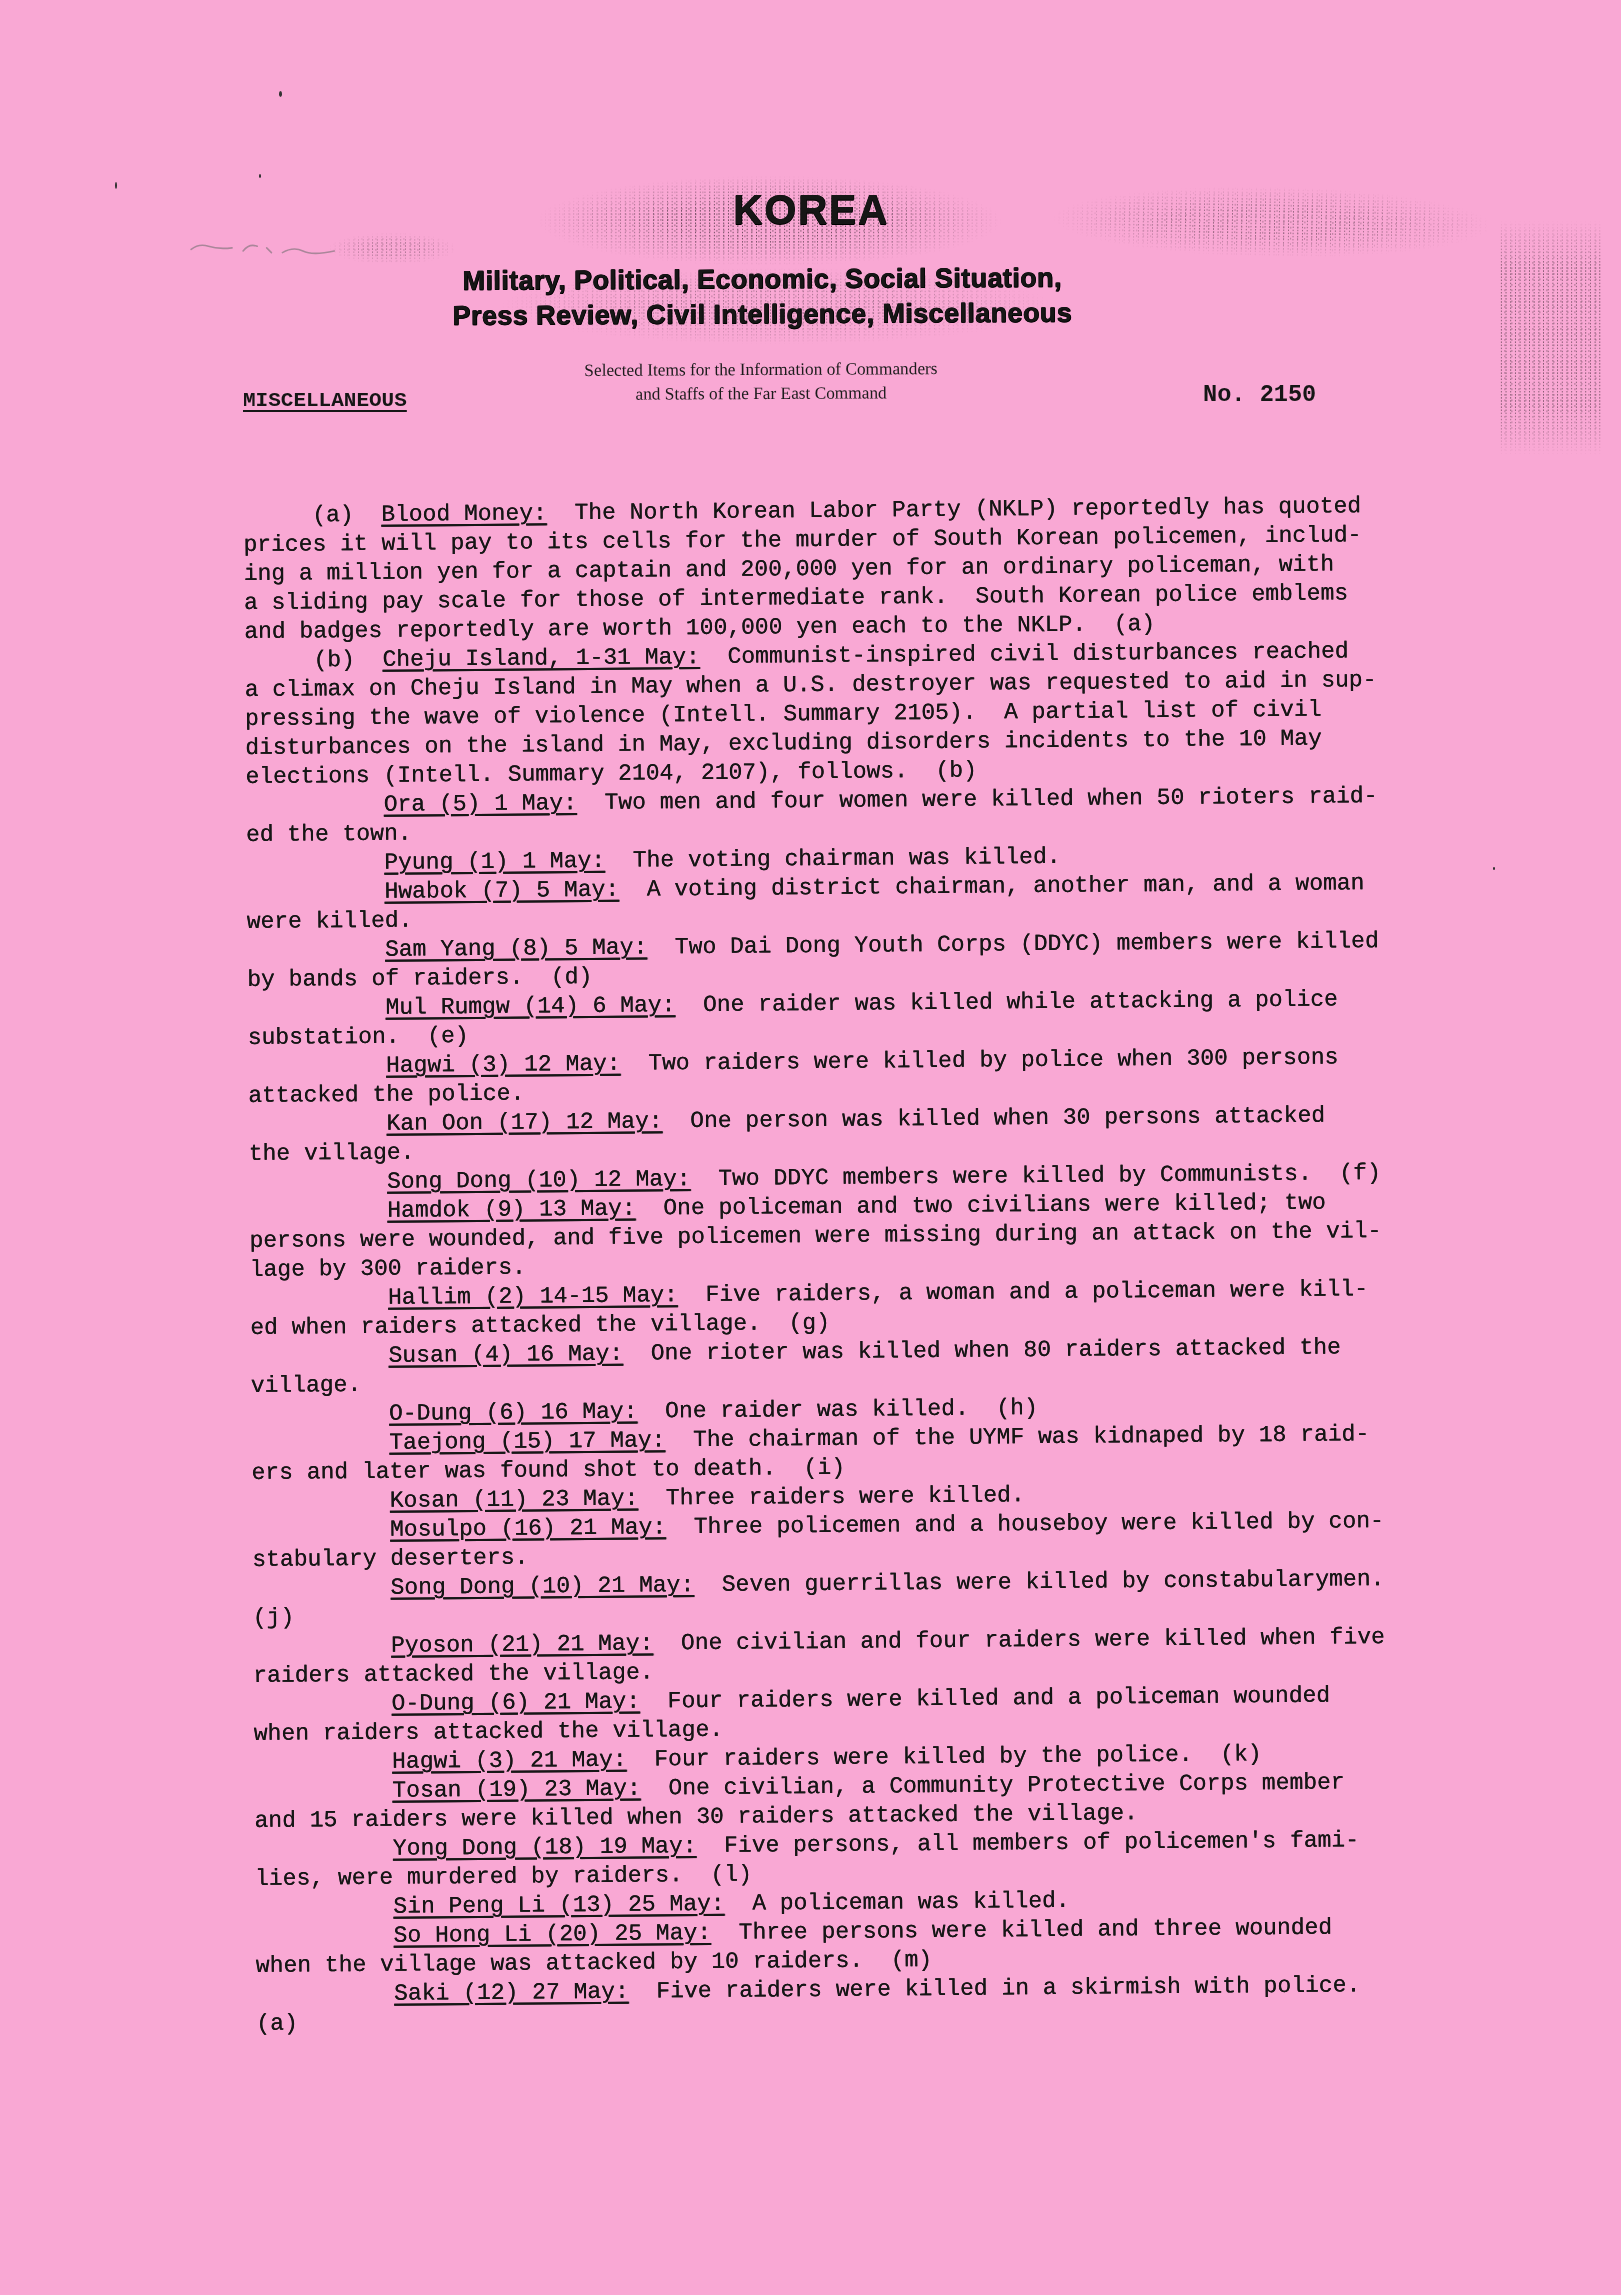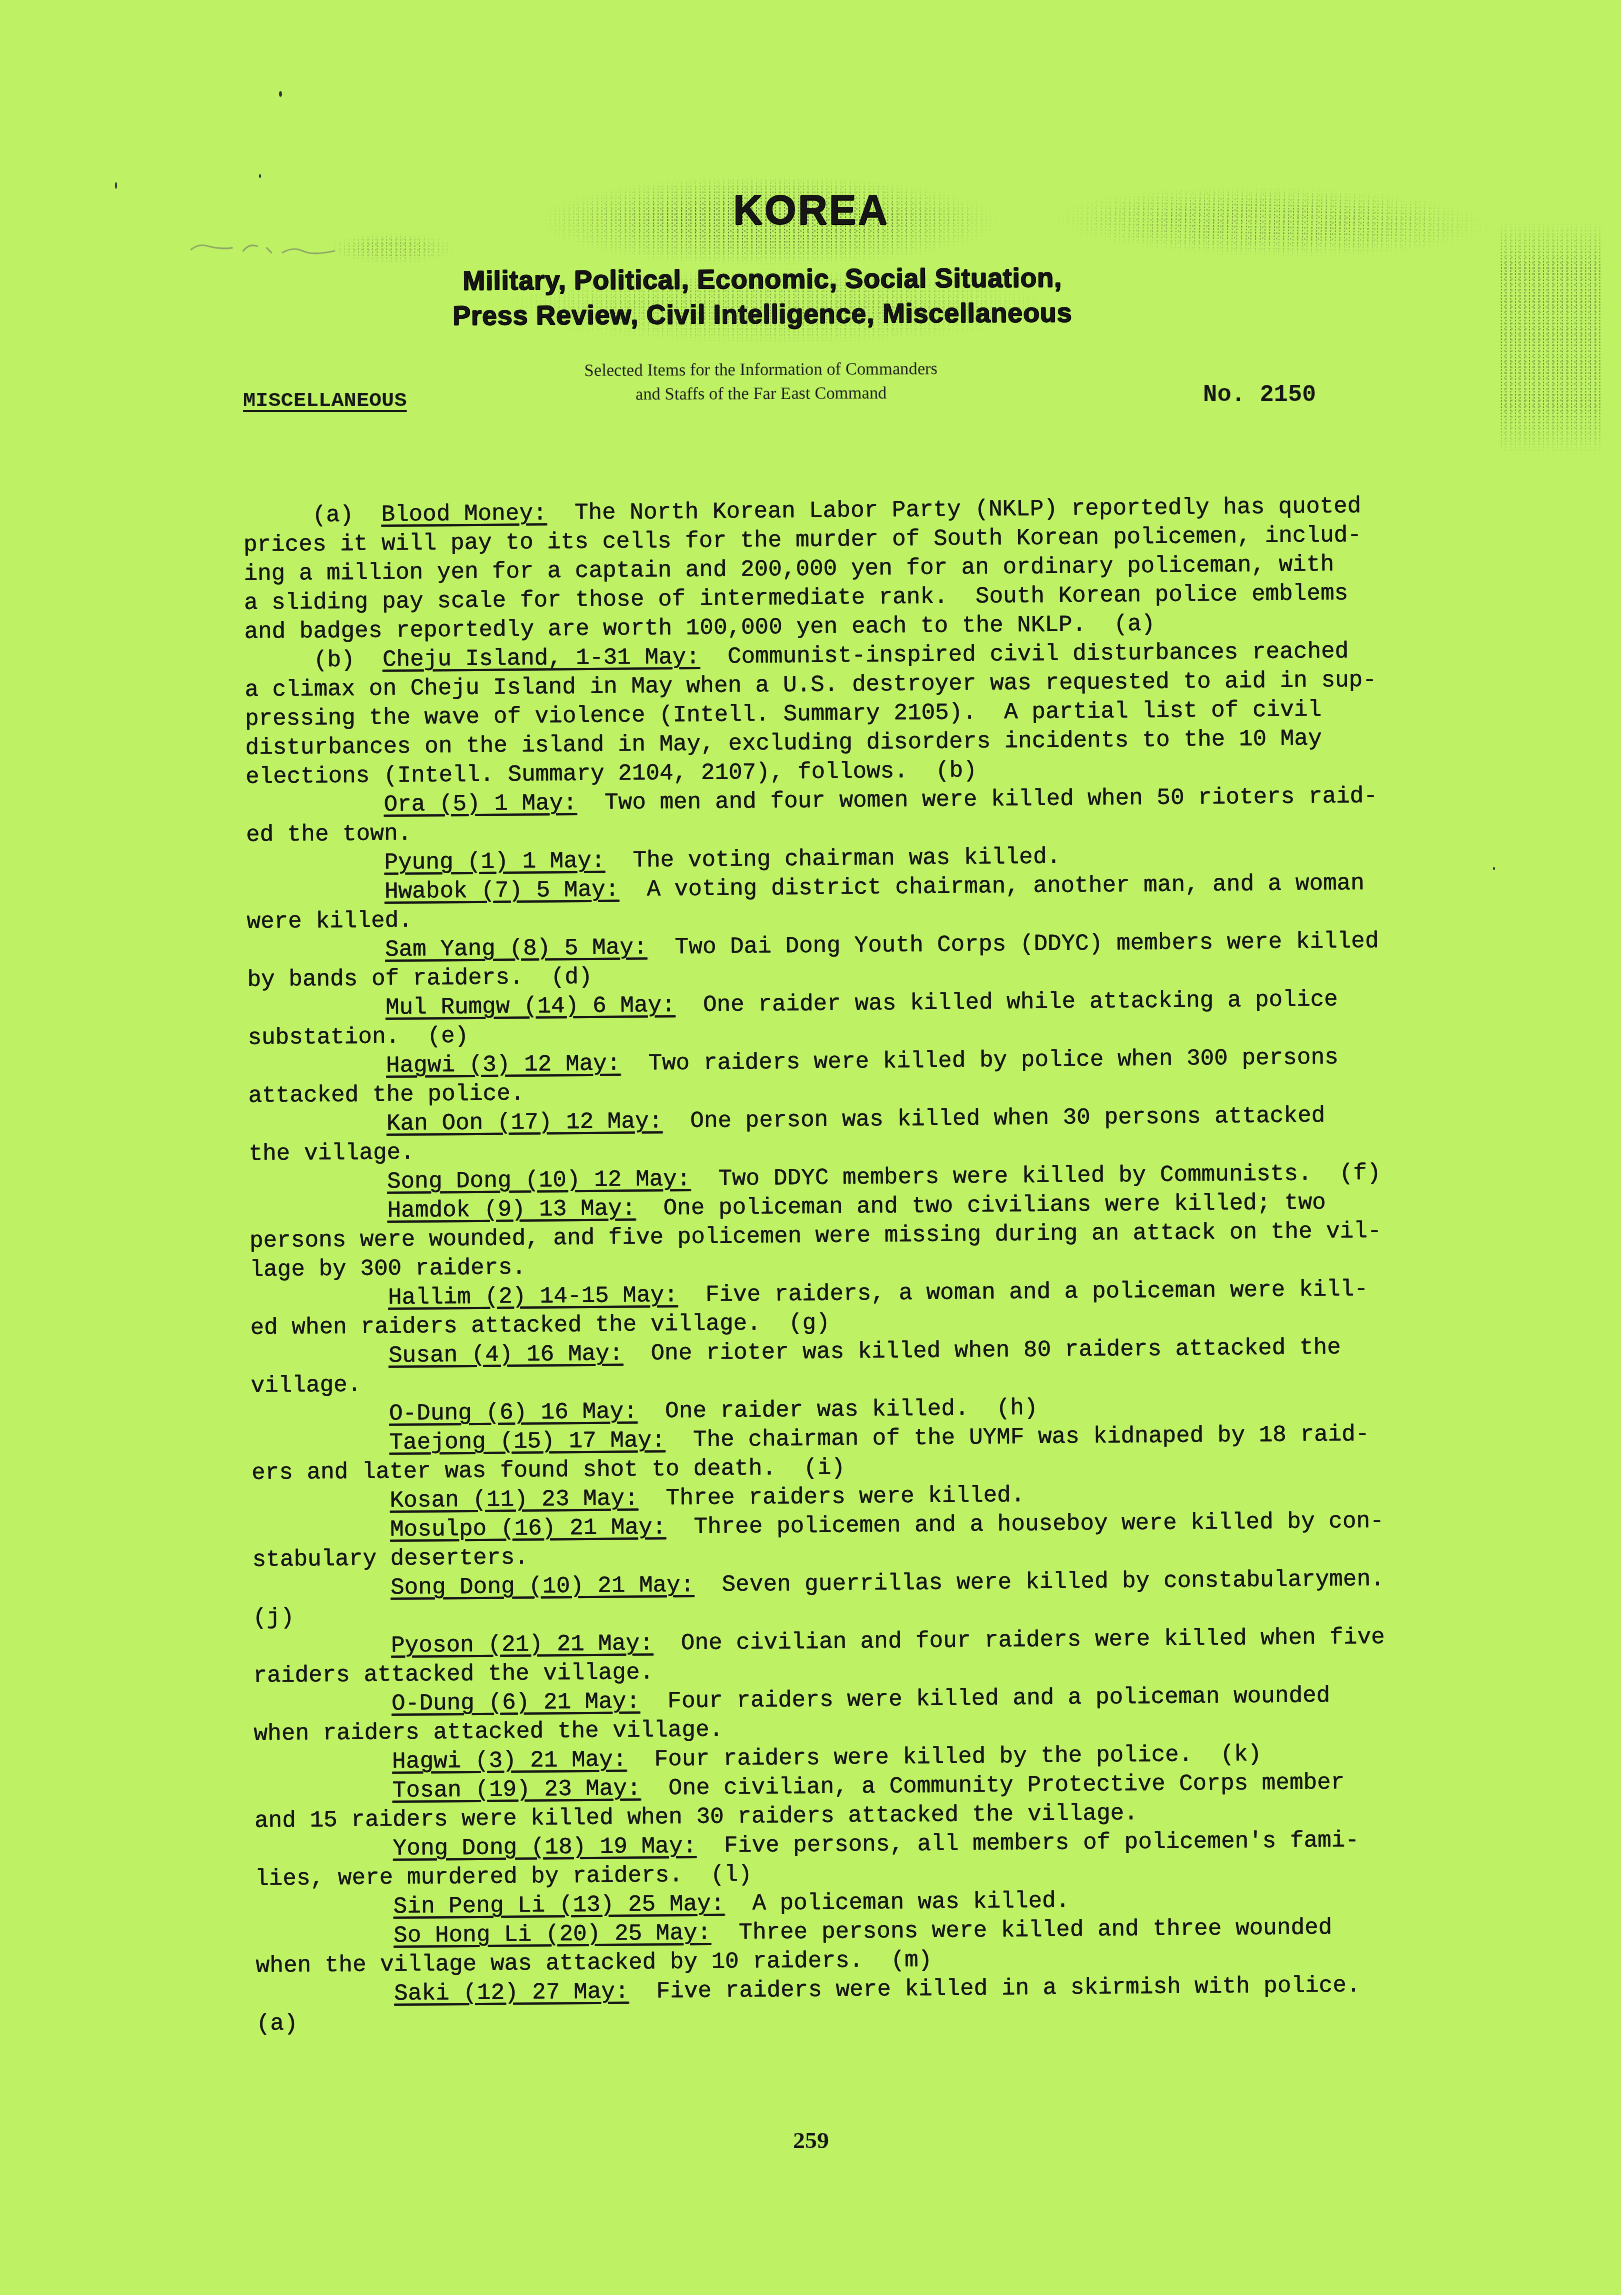--- a/index.html
+++ b/index.html
@@ -1,19 +1,19 @@
 <!DOCTYPE html>
 <html style="font-size:12.6px"><head>
 <meta charset="utf-8">
 <style>
   html,body{margin:0;padding:0;background:#ffffff;}
   .page{
     position:relative;
     width:1622px;height:2295px;
-    background:#bef264;
+    background:#f9a8d4;
     overflow:hidden;
     color:#161616;
   }
   
   .noise{
     position:absolute;
     background-image:
       radial-gradient(#000 0.6px, transparent 0.9px),
       radial-gradient(#000 0.5px, transparent 0.8px);
     background-size:4.7px 3.1px, 7px 5.5px;
@@ -129,15 +129,14 @@
   <div class="masthead-note">
     <div>Selected Items for the Information of Commanders</div>
     <div>and Staffs of the Far East Command</div>
   </div>
   <div class="issue-no">No. 2150</div>
   <div class="section-label">MISCELLANEOUS</div>
 
 
   <div class="doc-body"><div class="line"><span>     (a)  </span><span class="u">Blood Money:</span><span>  The North Korean Labor Party (NKLP) reportedly has quoted</span></div><div class="line"><span>prices it will pay to its cells for the murder of South Korean policemen, includ-</span></div><div class="line"><span>ing a million yen for a captain and 200,000 yen for an ordinary policeman, with</span></div><div class="line"><span>a sliding pay scale for those of intermediate rank.  South Korean police emblems</span></div><div class="line"><span>and badges reportedly are worth 100,000 yen each to the NKLP.  (a)</span></div><div class="line"><span>     (b)  </span><span class="u">Cheju Island, 1-31 May:</span><span>  Communist-inspired civil disturbances reached</span></div><div class="line"><span>a climax on Cheju Island in May when a U.S. destroyer was requested to aid in sup-</span></div><div class="line"><span>pressing the wave of violence (Intell. Summary 2105).  A partial list of civil</span></div><div class="line"><span>disturbances on the island in May, excluding disorders incidents to the 10 May</span></div><div class="line"><span>elections (Intell. Summary 2104, 2107), follows.  (b)</span></div><div class="line"><span>          </span><span class="u">Ora (5) 1 May:</span><span>  Two men and four women were killed when 50 rioters raid-</span></div><div class="line"><span>ed the town.</span></div><div class="line"><span>          </span><span class="u">Pyung (1) 1 May:</span><span>  The voting chairman was killed.</span></div><div class="line"><span>          </span><span class="u">Hwabok (7) 5 May:</span><span>  A voting district chairman, another man, and a woman</span></div><div class="line"><span>were killed.</span></div><div class="line"><span>          </span><span class="u">Sam Yang (8) 5 May:</span><span>  Two Dai Dong Youth Corps (DDYC) members were killed</span></div><div class="line"><span>by bands of raiders.  (d)</span></div><div class="line"><span>          </span><span class="u">Mul Rumgw (14) 6 May:</span><span>  One raider was killed while attacking a police</span></div><div class="line"><span>substation.  (e)</span></div><div class="line"><span>          </span><span class="u">Hagwi (3) 12 May:</span><span>  Two raiders were killed by police when 300 persons</span></div><div class="line"><span>attacked the police.</span></div><div class="line"><span>          </span><span class="u">Kan Oon (17) 12 May:</span><span>  One person was killed when 30 persons attacked</span></div><div class="line"><span>the village.</span></div><div class="line"><span>          </span><span class="u">Song Dong (10) 12 May:</span><span>  Two DDYC members were killed by Communists.  (f)</span></div><div class="line"><span>          </span><span class="u">Hamdok (9) 13 May:</span><span>  One policeman and two civilians were killed; two</span></div><div class="line"><span>persons were wounded, and five policemen were missing during an attack on the vil-</span></div><div class="line"><span>lage by 300 raiders.</span></div><div class="line"><span>          </span><span class="u">Hallim (2) 14-15 May:</span><span>  Five raiders, a woman and a policeman were kill-</span></div><div class="line"><span>ed when raiders attacked the village.  (g)</span></div><div class="line"><span>          </span><span class="u">Susan (4) 16 May:</span><span>  One rioter was killed when 80 raiders attacked the</span></div><div class="line"><span>village.</span></div><div class="line"><span>          </span><span class="u">O-Dung (6) 16 May:</span><span>  One raider was killed.  (h)</span></div><div class="line"><span>          </span><span class="u">Taejong (15) 17 May:</span><span>  The chairman of the UYMF was kidnaped by 18 raid-</span></div><div class="line"><span>ers and later was found shot to death.  (i)</span></div><div class="line"><span>          </span><span class="u">Kosan (11) 23 May:</span><span>  Three raiders were killed.</span></div><div class="line"><span>          </span><span class="u">Mosulpo (16) 21 May:</span><span>  Three policemen and a houseboy were killed by con-</span></div><div class="line"><span>stabulary deserters.</span></div><div class="line"><span>          </span><span class="u">Song Dong (10) 21 May:</span><span>  Seven guerrillas were killed by constabularymen.</span></div><div class="line"><span>(j)</span></div><div class="line"><span>          </span><span class="u">Pyoson (21) 21 May:</span><span>  One civilian and four raiders were killed when five</span></div><div class="line"><span>raiders attacked the village.</span></div><div class="line"><span>          </span><span class="u">O-Dung (6) 21 May:</span><span>  Four raiders were killed and a policeman wounded</span></div><div class="line"><span>when raiders attacked the village.</span></div><div class="line"><span>          </span><span class="u">Hagwi (3) 21 May:</span><span>  Four raiders were killed by the police.  (k)</span></div><div class="line"><span>          </span><span class="u">Tosan (19) 23 May:</span><span>  One civilian, a Community Protective Corps member</span></div><div class="line"><span>and 15 raiders were killed when 30 raiders attacked the village.</span></div><div class="line"><span>          </span><span class="u">Yong Dong (18) 19 May:</span><span>  Five persons, all members of policemen's fami-</span></div><div class="line"><span>lies, were murdered by raiders.  (l)</span></div><div class="line"><span>          </span><span class="u">Sin Peng Li (13) 25 May:</span><span>  A policeman was killed.</span></div><div class="line"><span>          </span><span class="u">So Hong Li (20) 25 May:</span><span>  Three persons were killed and three wounded</span></div><div class="line"><span>when the village was attacked by 10 raiders.  (m)</span></div><div class="line"><span>          </span><span class="u">Saki (12) 27 May:</span><span>  Five raiders were killed in a skirmish with police.</span></div><div class="line"><span>(a)</span></div></div>
 
-  <div class="page-number">259</div>
 </div>
 
 
 </body></html>

